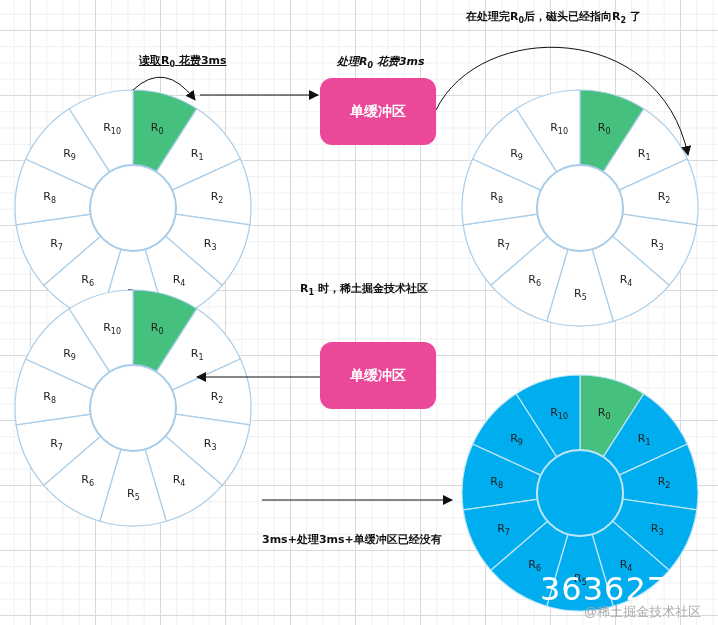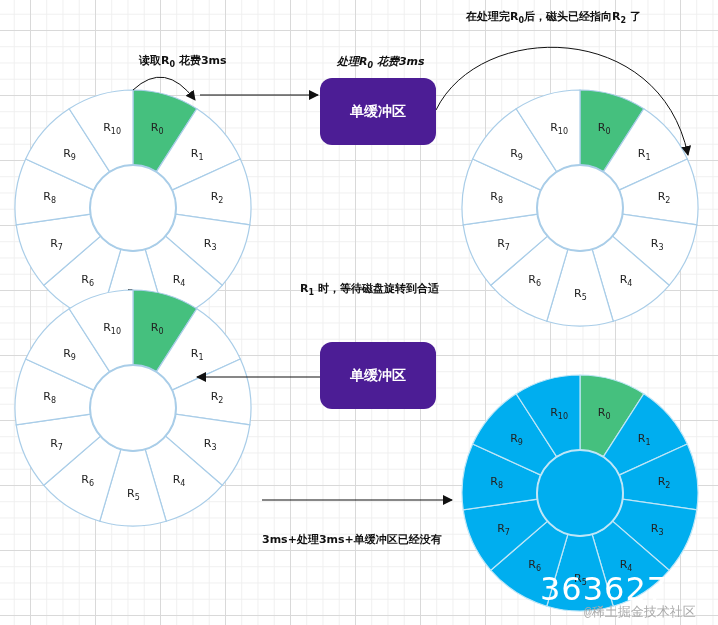--- a/index.html
+++ b/index.html
@@ -16,30 +16,30 @@
     font-family: "DejaVu Sans", sans-serif;
   }
   svg.diagram { position:absolute; left:0; top:0; }
   .label {
     position:absolute; font-weight:bold; font-size:11px; color:#111;
     text-align:center; line-height:18px; white-space:nowrap;
   }
   .label sub { font-size:8px; }
   .buffer {
     position:absolute; width:116px; height:67px; border-radius:12px;
-    background:#4c1d95; color:#fff; font-weight:bold; font-size:14px;
+    background:#ec4899; color:#fff; font-weight:bold; font-size:14px;
     display:flex; align-items:center; justify-content:center;
   }
   .watermark-num {
     position:absolute; left:540px; top:570px; font-size:32px; color:#fff;
     font-family:"DejaVu Sans", sans-serif; letter-spacing:1px;
   }
   .watermark-text {
     position:absolute; left:584px; top:603px; font-size:13px; color:#aaaaaa;
-    font-family:Liberation Mono, monospace;
+    font-family:Liberation Sans, sans-serif;
   }
 </style>
 </head>
 <body>
 
 <svg class="diagram" width="718" height="625" viewBox="0 0 718 625">
   <defs>
     <marker id="arrow" markerWidth="10" markerHeight="10" refX="9" refY="5" orient="auto" markerUnits="userSpaceOnUse">
       <path d="M0,0 L10,5 L0,10 z" fill="#111"></path>
     </marker>
@@ -149,34 +149,34 @@
 
   <line x1="200" y1="95" x2="318" y2="95" stroke="#111" stroke-width="1.2" marker-end="url(#arrow)"></line>
 
   <path d="M436,110 C480,20 660,20 688,155" fill="none" stroke="#111" stroke-width="1" marker-end="url(#arrow)"></path>
 
   <line x1="320" y1="377" x2="197" y2="377" stroke="#111" stroke-width="1.2" marker-end="url(#arrow)"></line>
 
   <line x1="262" y1="500" x2="452" y2="500" stroke="#111" stroke-width="1.2" marker-end="url(#arrow)"></line>
 </svg>
 
-<div class="label" style="left:139px;top:52px;">
+<div class="label" style="left:139px;top:52px;text-decoration:underline;">
   <span>读取R</span><sub>0</sub><span> 花费3ms</span>
 </div>
 
 <div class="label" style="left:337px;top:53px;font-style:italic;">
   <span>处理R</span><sub>0</sub><span> 花费3ms</span>
 </div>
 
 <div class="label" style="left:466px;top:8px;">
   <span>在处理完R</span><sub>0</sub><span>后，磁头已经指向R</span><sub>2</sub><span> 了</span>
 </div>
 
 <div class="label" style="left:300px;top:280px;">
-  <div><span>R</span><sub>1</sub><span> 时，等待磁盘旋转到合适</span></div>
+  <div><span>R</span><sub>1</sub><span> 时，稀土掘金技术社区</span></div>
 </div>
 
 <div class="label" style="left:262px;top:531px;">
   <div>3ms+处理3ms+单缓冲区已经没有</div>
 </div>
 
 <div class="buffer" style="left:320px;top:78px;">单缓冲区</div>
 <div class="buffer" style="left:320px;top:342px;">单缓冲区</div>
 
 <div class="watermark-num">363627</div>

